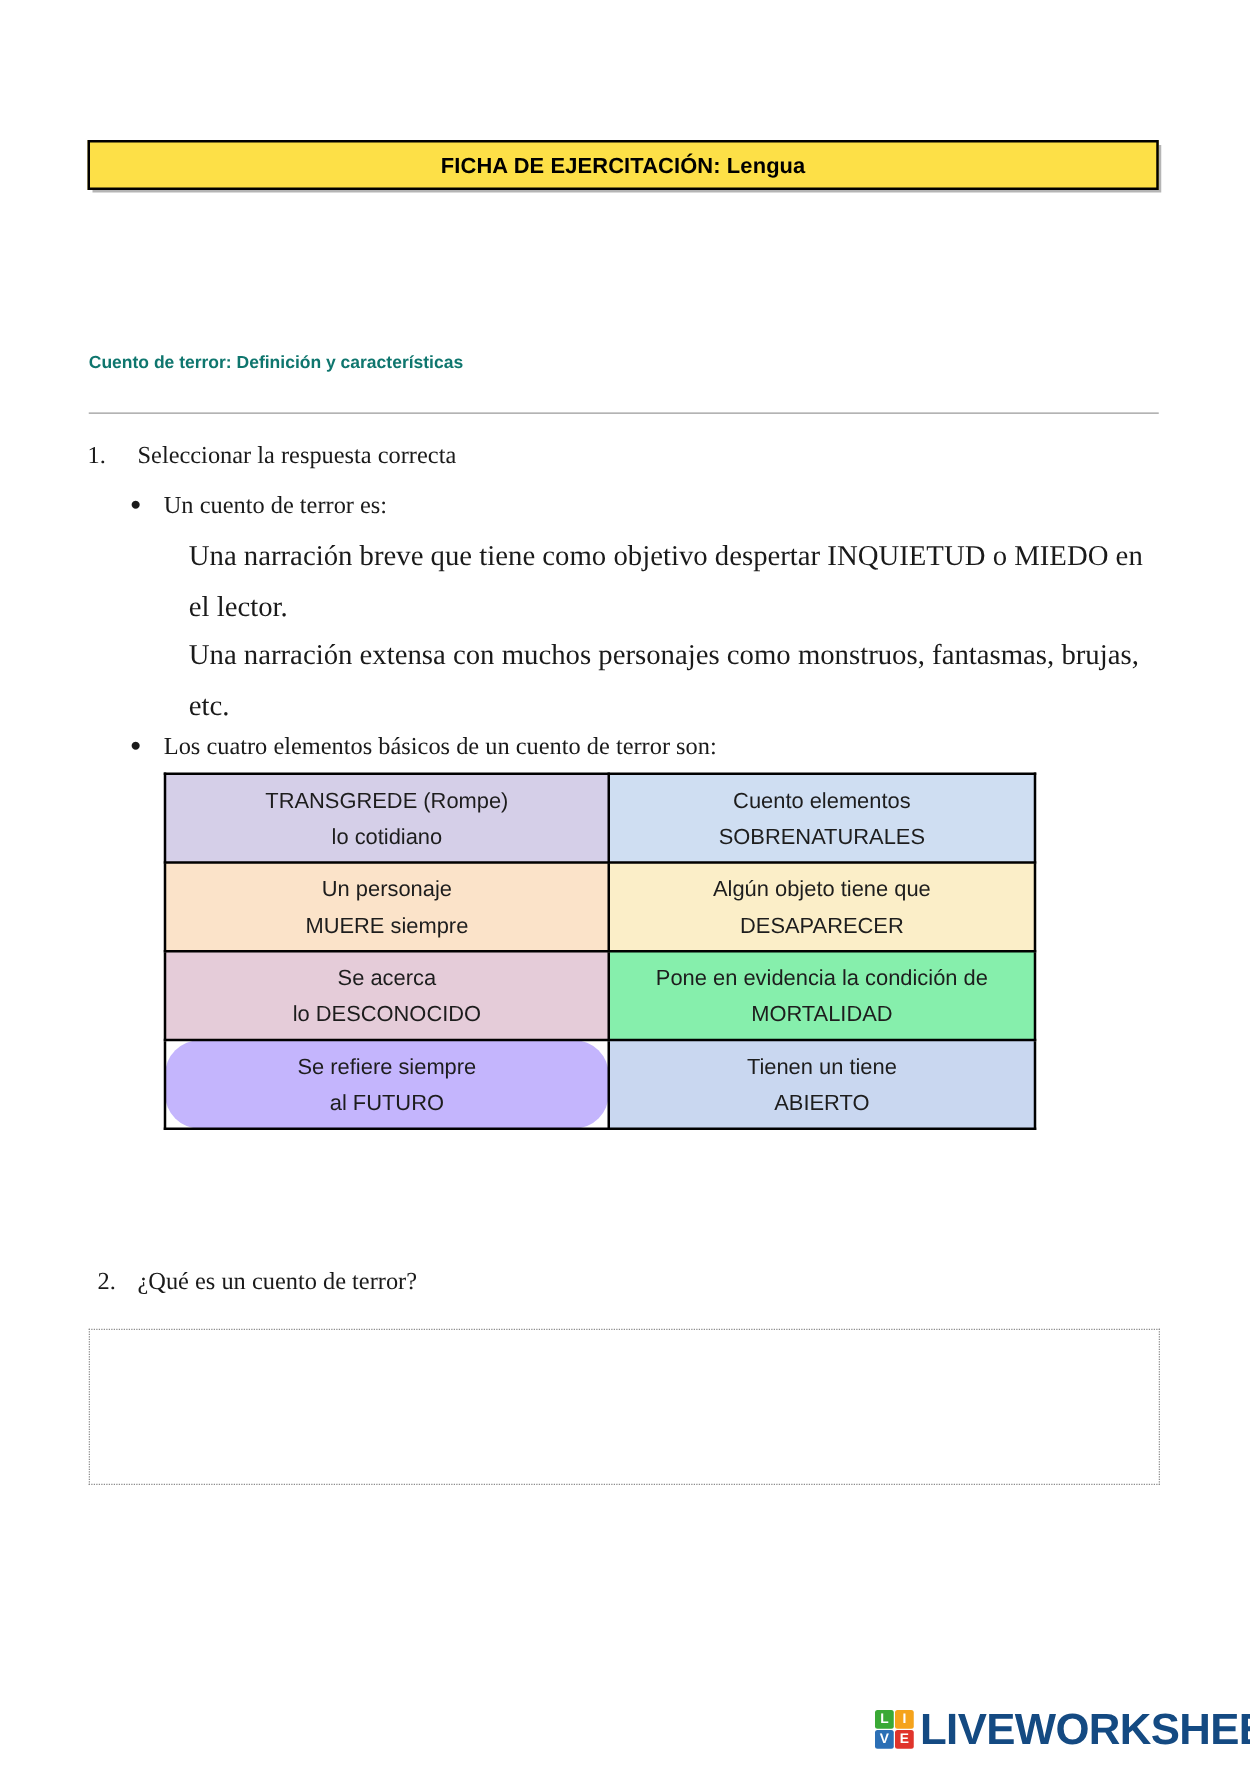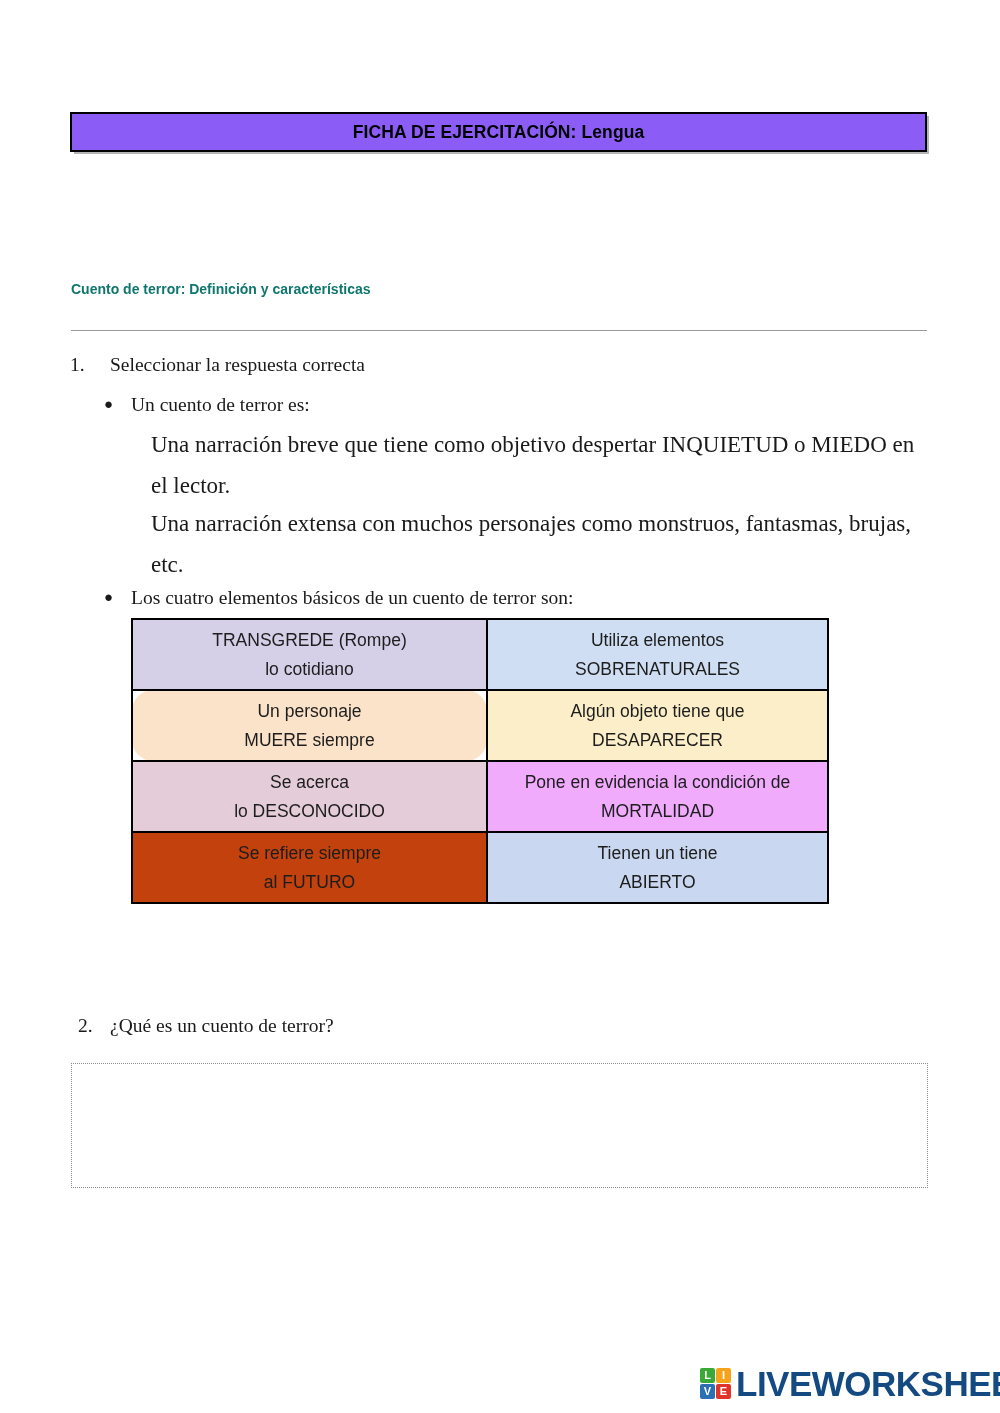--- a/index.html
+++ b/index.html
@@ -24,21 +24,21 @@
   }
 
   
   .title-box {
     position: absolute;
     left: 70px;
     top: 112px;
     width: 857px;
     height: 40px;
     border: 2px solid #000000;
-    background: #8b5cf6;
+    background: #fde047;
     box-shadow: 3px 3px 0 -1px #b5b5b5;
     display: flex;
     align-items: center;
     justify-content: center;
     box-sizing: border-box;
   }
   .title-text {
     font-family: "Liberation Sans", "DejaVu Sans", sans-serif;
     font-weight: bold;
     font-size: 17.5px;
@@ -265,46 +265,46 @@
         <col class="left">
         <col class="right">
       </colgroup>
     <tbody>
         <tr>
           <td style="background: rgb(213, 207, 232);">
             <div>TRANSGREDE (Rompe)</div>
             <div>lo cotidiano</div>
           </td>
           <td style="background: rgb(207, 222, 242);">
-            <div>Utiliza elementos</div>
+            <div>Cuento elementos</div>
             <div>SOBRENATURALES</div>
           </td>
         </tr>
         <tr>
-          <td style="background: rgb(251, 227, 201); border-radius: 21px;">
+          <td style="background: rgb(251, 227, 201);">
             <div>Un personaje</div>
             <div>MUERE siempre</div>
           </td>
           <td style="background: rgb(251, 238, 200);">
             <div>Algún objeto tiene que</div>
             <div>DESAPARECER</div>
           </td>
         </tr>
         <tr>
           <td style="background: rgb(229, 204, 217);">
             <div>Se acerca</div>
             <div>lo DESCONOCIDO</div>
           </td>
-          <td style="background: #f0abfc;">
+          <td style="background: #86efac;">
             <div>Pone en evidencia la condición de</div>
             <div>MORTALIDAD</div>
           </td>
         </tr>
         <tr>
-          <td style="background: #c2410c;">
+          <td style="background: #c4b5fd; border-radius: 28px;">
             <div>Se refiere siempre</div>
             <div>al FUTURO</div>
           </td>
           <td style="background: rgb(201, 215, 240);">
             <div>Tienen un tiene</div>
             <div>ABIERTO</div>
           </td>
         </tr>
       </tbody>
   </table>

